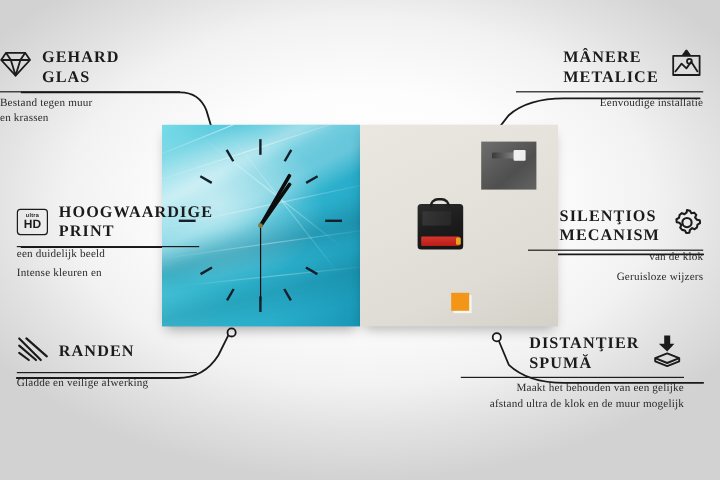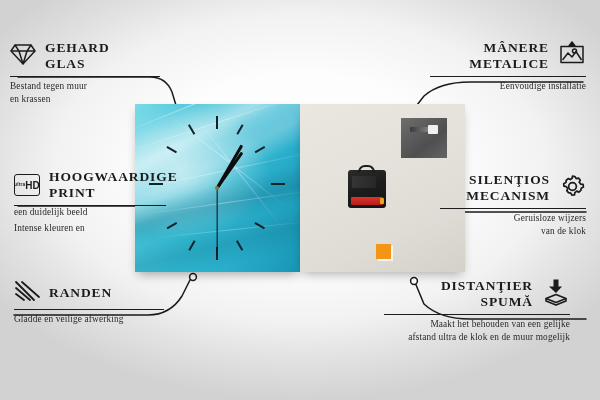--- a/index.html
+++ b/index.html
@@ -20,34 +20,34 @@
   
   .feat { position:absolute; }
   .feat .hrow { display:flex; align-items:center; gap:9px; }
   .feat.left .hrow { justify-content:flex-start; }
   .feat.right .hrow { justify-content:flex-end; flex-direction:row; }
   .title {
     font-family:"Liberation Serif", serif;
     font-size:13.5px; font-weight:700; letter-spacing:0.9px;
     color:#1b1b1b; line-height:1.22; text-transform:uppercase;
   }
-  .feat.right .title { text-align:right; }
+  .feat.right .title { text-align:left; }
   .rule { height:1.4px; background:#1d1d1d; margin-top:3px; }
   .sub {
     font-family:"Liberation Serif", serif;
     font-size:9.3px; color:#2a2a2a; line-height:1.33; margin-top:3px;
     letter-spacing:0.15px;
   }
   .feat.right .sub { text-align:right; }
   .ico { flex:0 0 auto; display:block; }
 
   
   .hdbadge {
     width:26px; height:22px; border:1.6px solid #1b1b1b; border-radius:3px;
-    display:flex; flex-direction:row; align-items:center; justify-content:center;
+    display:flex; flex-direction:column; align-items:center; justify-content:center;
     line-height:1;
   }
   .hdbadge .u { font-size:4.6px; font-weight:700; letter-spacing:.2px; color:#1b1b1b; font-family:"Liberation Sans",sans-serif; }
   .hdbadge .h { font-size:10px; font-weight:700; color:#1b1b1b; font-family:"Liberation Sans",sans-serif; margin-top:.5px; }
 
   
   #product { position:absolute; left:135px; top:104px; width:330px; height:168px; }
 
   #clockface {
     position:absolute; left:0; top:0; width:165px; height:168px;
@@ -180,21 +180,21 @@
       <div id="mech">
         <div class="loop"></div>
           <div class="gsh"></div>
           <div class="batt"></div>
       </div>
       <div id="spacer"></div>
     </div>
 
   </div>
 
-  <div class="feat left" style="left:10px; top:40px; width:170px;">
+  <div class="feat left" style="left:0; top:40px; width:170px;">
     <div class="hrow">
       <span class="ico">
         <svg width="26" height="23" viewBox="0 0 26 23" fill="none" stroke="#1b1b1b" stroke-width="1.5">
           <path d="M5,2 H21 L25,8 L13,21 L1,8 Z"></path>
           <path d="M1,8 H25 M5,2 L9,8 L13,21 M21,2 L17,8 L13,21 M9,8 H17"></path>
         </svg>
       </span>
       <div>
         <div class="title">GEHARD</div>
         <div class="title">GLAS</div>
@@ -265,22 +265,22 @@
         <div class="title">MECANISM</div>
       </div>
       <span class="ico">
         <svg width="27" height="27" viewBox="0 0 28 28" fill="none" stroke="#1b1b1b" stroke-width="1.8" stroke-linejoin="round">
           <path d="M14,3.2 l2.6,.5 1.2,2.2 2.4-.5 1.8,1.9 -1,2.3 1.6,1.9 2.4,.4 .3,2.6 -2.2,1.2 -.5,2.4 -2,1.7 -2.2-1 -1.9,1.6 -.5,2.4 -2.6,.2 -1.2-2.2 -2.4-.5 -1.7-2 1-2.2 -1.6-1.9 -2.4-.5 -.2-2.6 2.2-1.2 .5-2.4 2-1.7 2.2,1 1.9-1.6 Z"></path>
           <circle cx="14" cy="14" r="4"></circle>
         </svg>
       </span>
     </div>
     <div class="rule" style="width:146px;"></div>
+    <div class="sub" style="margin-top:0">van de klok</div>
     <div class="sub">Geruisloze wijzers</div>
-    <div class="sub" style="margin-top:0">van de klok</div>
   </div>
 
   <div class="feat right" style="left:384px; top:278px; width:186px;">
     <div class="hrow">
       <div>
         <div class="title">DISTANŢIER</div>
         <div class="title">SPUMĂ</div>
       </div>
       <span class="ico">
         <svg width="28" height="28" viewBox="0 0 28 28" fill="none" stroke="#1b1b1b" stroke-width="1.6" stroke-linejoin="round">

